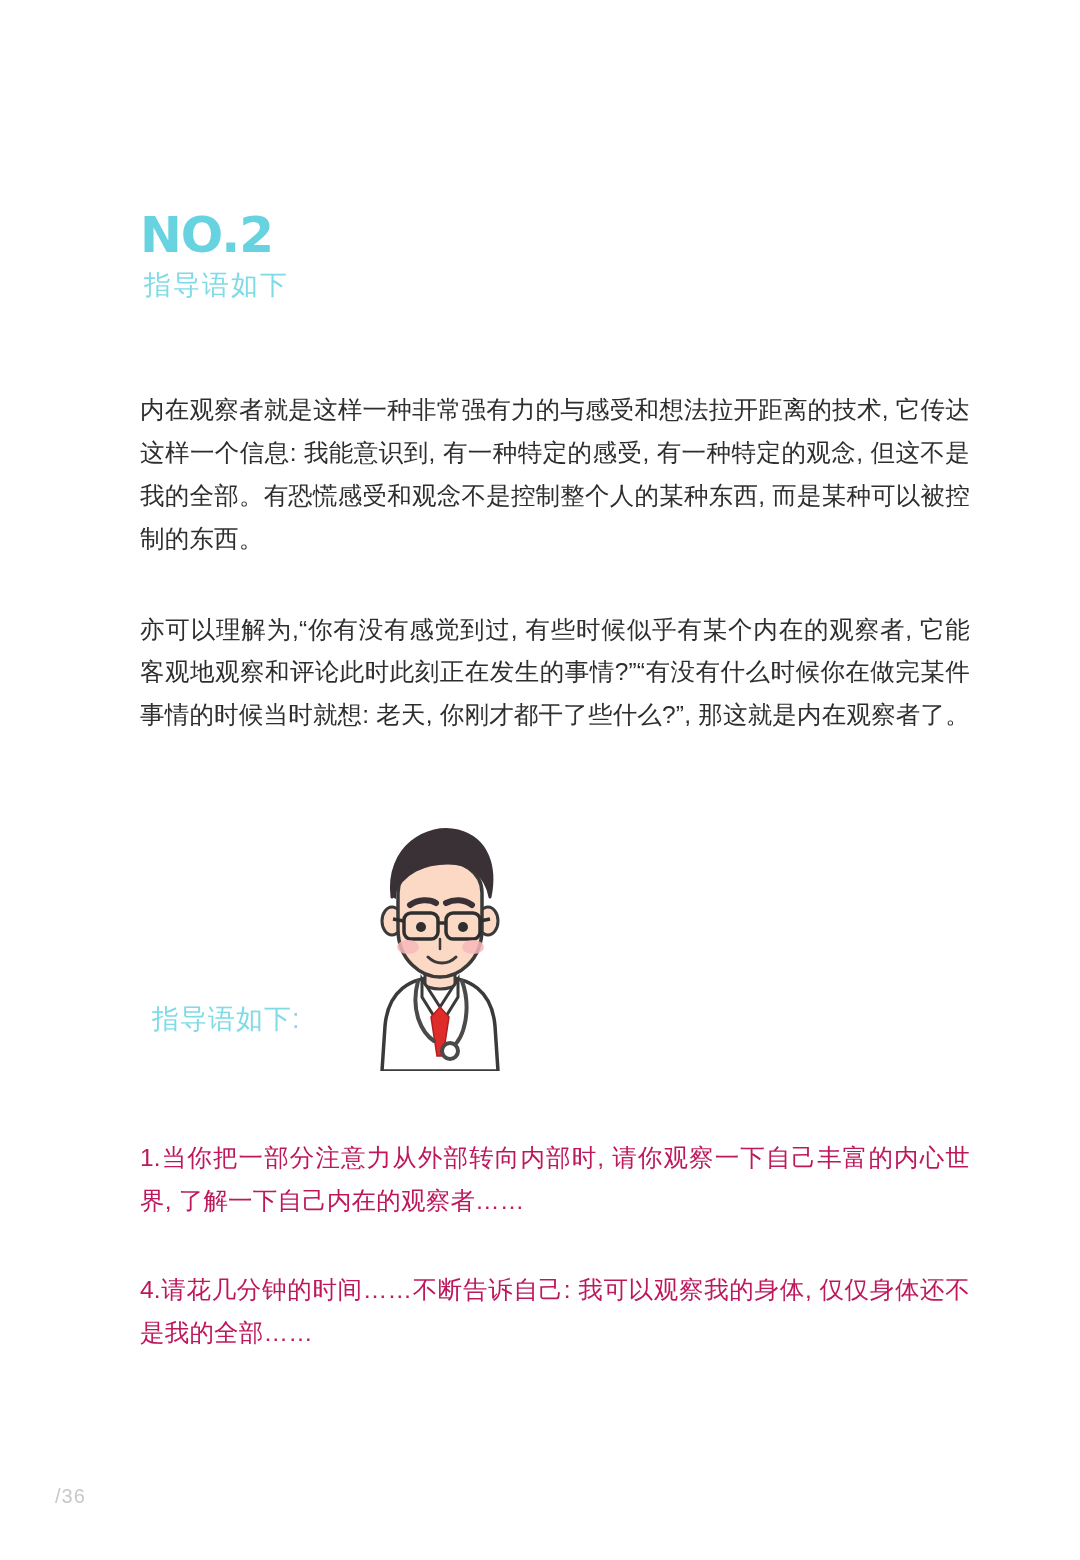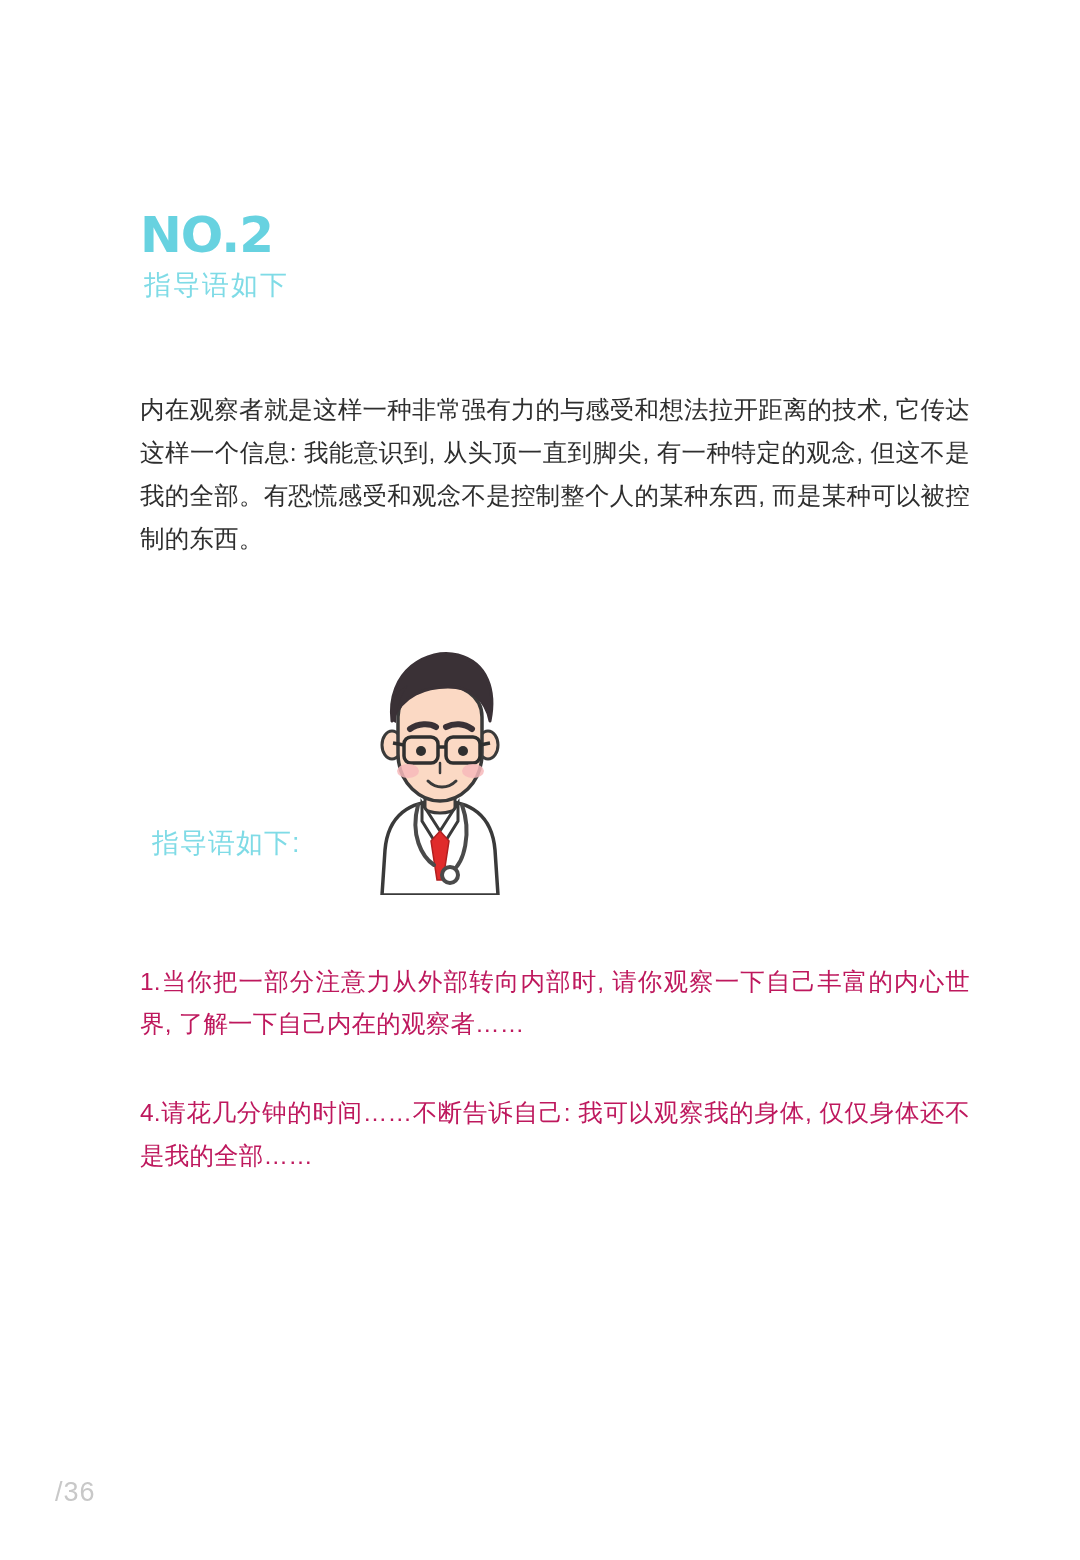--- a/index.html
+++ b/index.html
@@ -97,39 +97,40 @@
     margin: 0 0 46px 0;
     letter-spacing: 0.2px;
     text-align: justify;
   }
 
   
   .page-number {
     position: absolute;
     left: 55px;
     bottom: 52px;
-    font-size: 27px;
+    font-size: 20px;
     color: #c8c8c8;
     letter-spacing: 1px;
   }
 </style>
 </head>
 <body>
 
 <div class="page">
 
   <div class="content">
 
     <div class="section-head">
       <div class="section-no">NO.2</div>
       <div class="section-sub">指导语如下</div>
     </div>
 
     <div class="body-block">
-      <p class="para">内在观察者就是这样一种非常强有力的与感受和想法拉开距离的技术, 它传达这样一个信息: 我能意识到, 从头顶一直到脚尖, 有一种特定的观念, 但这不是我的全部。有恐慌感受和观念不是控制整个人的某种东西, 而是某种可以被控制的东西。</p>
+      <p class="para">内在观察者就是这样一种非常强有力的与感受和想法拉开距离的技术, 它传达这样一个信息: 我能意识到, 有一种特定的感受, 有一种特定的观念, 但这不是我的全部。有恐慌感受和观念不是控制整个人的某种东西, 而是某种可以被控制的东西。</p>
+      <p class="para">亦可以理解为,“你有没有感觉到过, 有些时候似乎有某个内在的观察者, 它能客观地观察和评论此时此刻正在发生的事情?”“有没有什么时候你在做完某件事情的时候当时就想: 老天, 你刚才都干了些什么?”, 那这就是内在观察者了。</p>
     </div>
 
     <div class="illus-row">
 
       <div class="doctor">
         <svg viewBox="0 0 220 270" width="220" height="270" aria-hidden="true">
 
           <path d="M55 225 C58 190 80 176 110 176 C140 176 162 190 165 225 L168 270 L52 270 Z" fill="#ffffff" stroke="#3a3a3a" stroke-width="3.5" stroke-linejoin="round"></path>
 
           <path d="M92 178 L110 206 L128 178 L128 196 L110 225 L92 196 Z" fill="#ffffff" stroke="#3a3a3a" stroke-width="3"></path>

